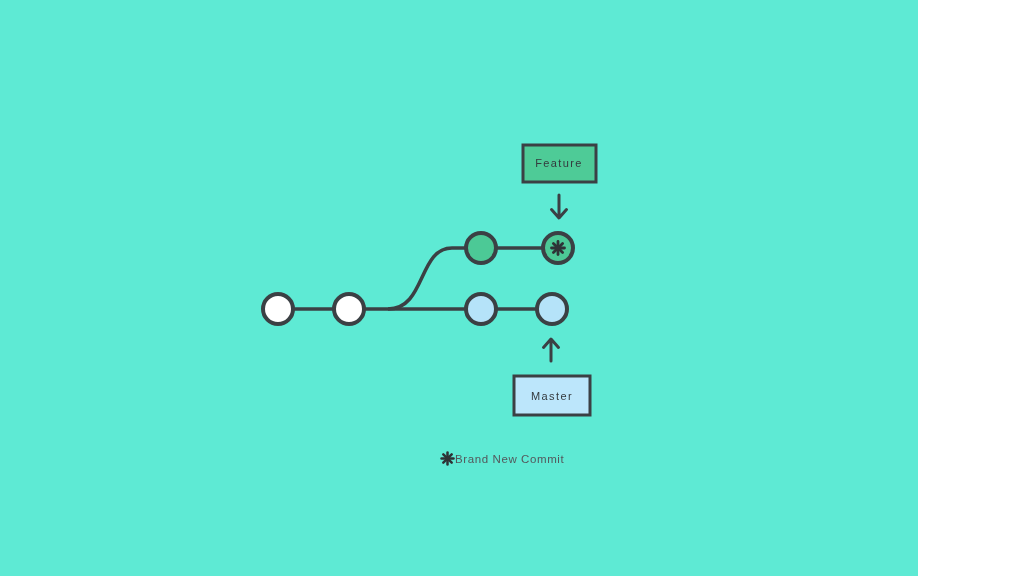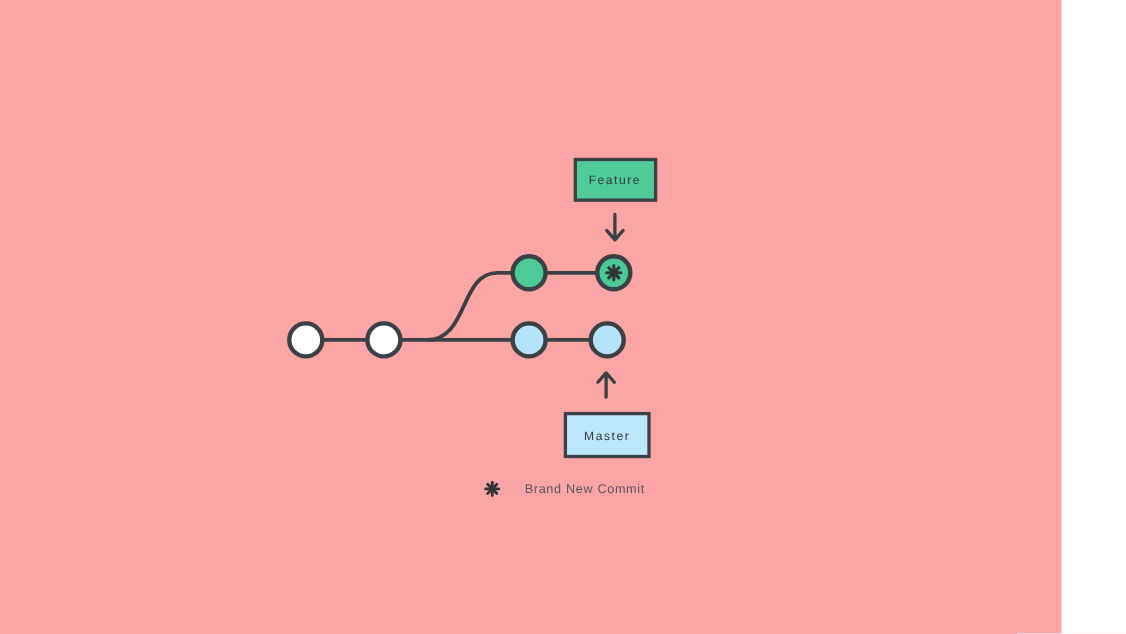--- a/index.html
+++ b/index.html
@@ -5,23 +5,22 @@
   html, body {
     margin: 0;
     padding: 0;
     background: #ffffff;
     font-family: "Liberation Sans", "DejaVu Sans", sans-serif;
   }
   #stage {
     position: relative;
     width: 918px;
     height: 576px;
-    background: #fca5a5;
+    background: #5eead4;
     overflow: hidden;
-    padding-left: 47px;
   }
   #diagram-svg {
     position: absolute;
     left: 0;
     top: 0;
   }
   .edge {
     fill: none;
     stroke: #3b4044;
     stroke-width: 3.5;
@@ -52,24 +51,24 @@
     stroke-linejoin: round;
   }
   .asterisk {
     stroke: #2e3336;
     stroke-width: 2.8;
     stroke-linecap: round;
   }
   #legend {
     position: absolute;
     left: 440px;
-    top: 437px;
+    top: 451px;
     display: flex;
     align-items: center;
-    gap: 22px;
+    gap: 0;
   }
   #legend-label {
     font-size: 11.5px;
     letter-spacing: 0.6px;
     color: #54585c;
     white-space: nowrap;
   }
 </style>
 </head>
 <body>

